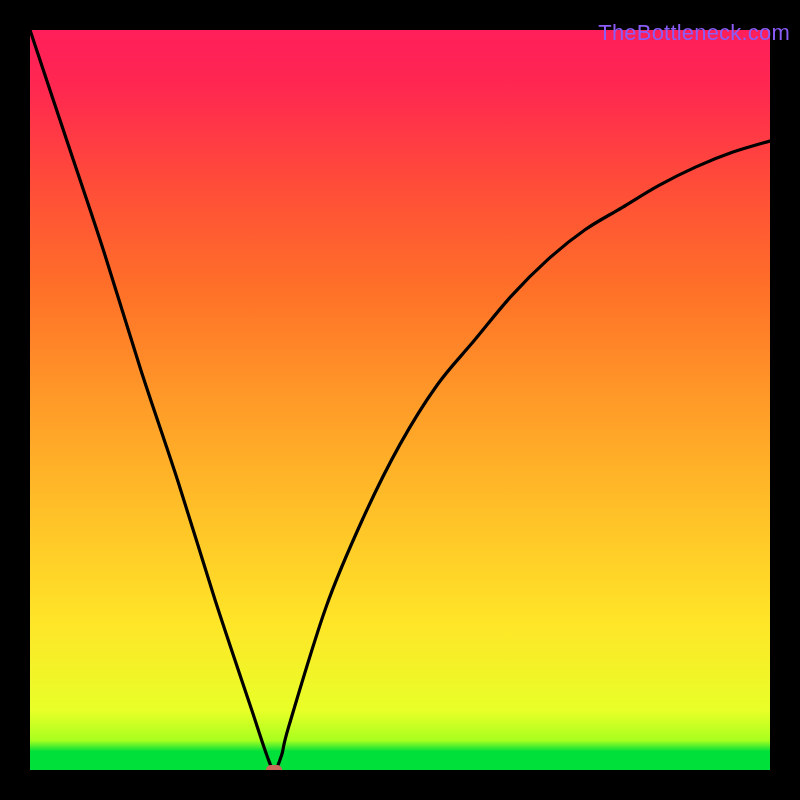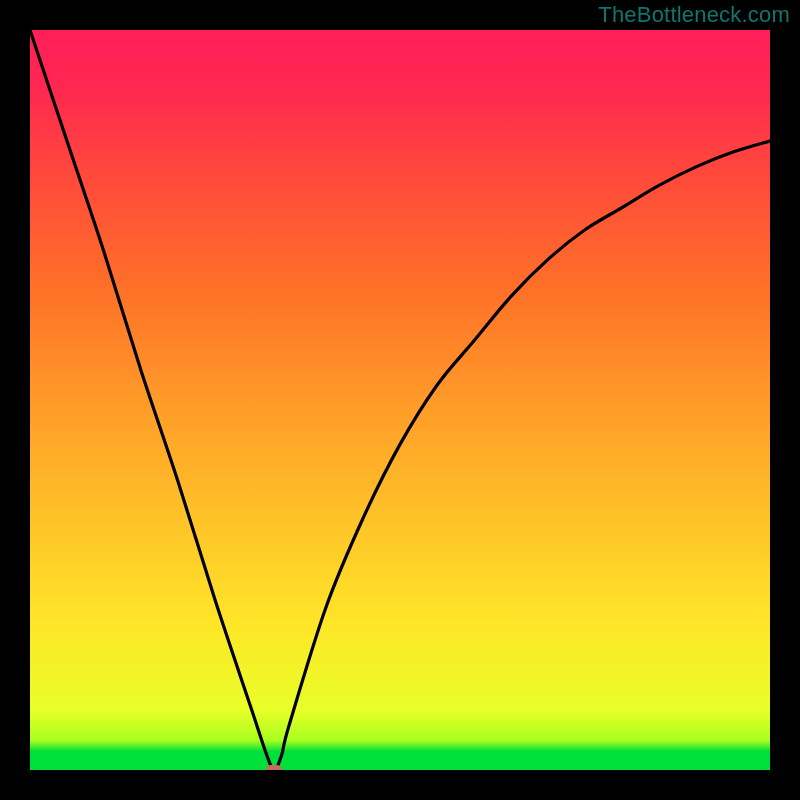--- a/index.html
+++ b/index.html
@@ -12,23 +12,23 @@
     font-family: Arial, Helvetica, sans-serif;
   }
   .frame {
     position: relative;
     width: 800px;
     height: 800px;
     background: #000;
   }
   .watermark {
     position: absolute;
-    top: 2px;
+    top: 20px;
     right: 10px;
-    color: #0f766e;
+    color: #8b5cf6;
     font-size: 22px;
     font-weight: 500;
     letter-spacing: 0.2px;
     z-index: 10;
   }
   .plot-area {
     position: absolute;
     left: 30px;
     top: 30px;
     width: 740px;

